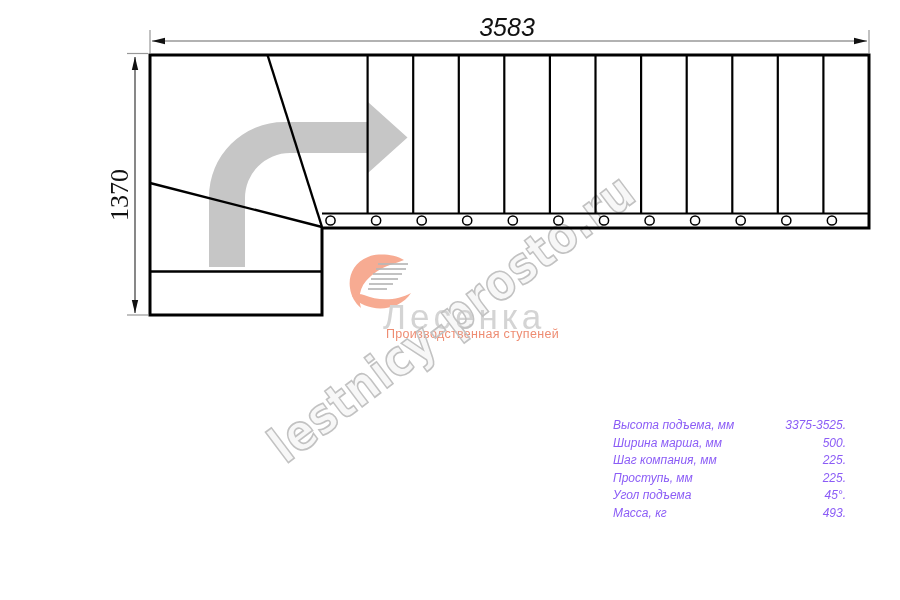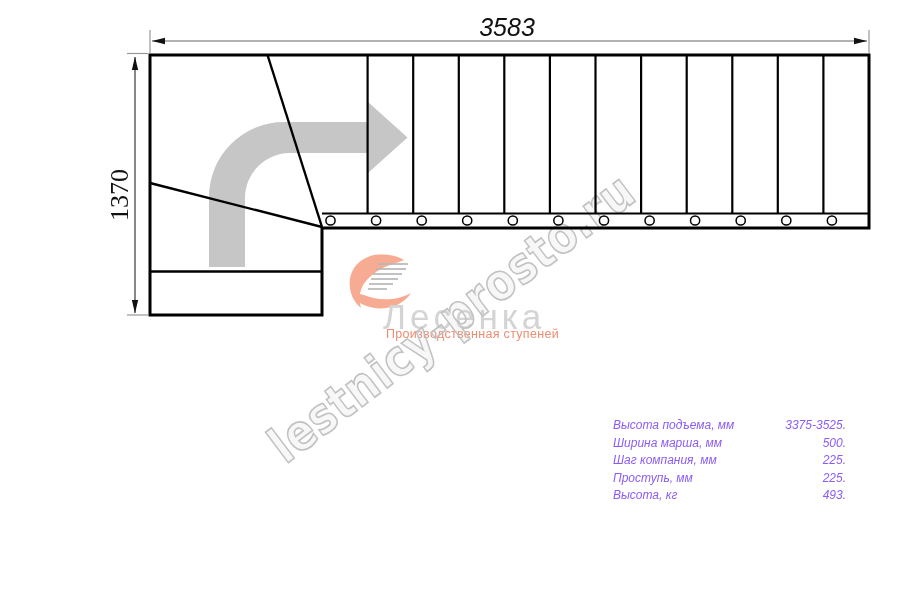--- a/index.html
+++ b/index.html
@@ -151,16 +151,20 @@
   </div>
   <div class="spec-row">
     <span class="spec-label">Шаг компания, мм</span>
     <span class="spec-value">225.</span>
   </div>
   <div class="spec-row">
     <span class="spec-label">Проступь, мм</span>
     <span class="spec-value">225.</span>
   </div>
   <div class="spec-row">
-    <span class="spec-label">Высота, кг</span>
+    <span class="spec-label">Угол подъема</span>
+    <span class="spec-value">45°.</span>
+  </div>
+  <div class="spec-row">
+    <span class="spec-label">Масса, кг</span>
     <span class="spec-value">493.</span>
   </div>
 </div>
 
 </body></html>

